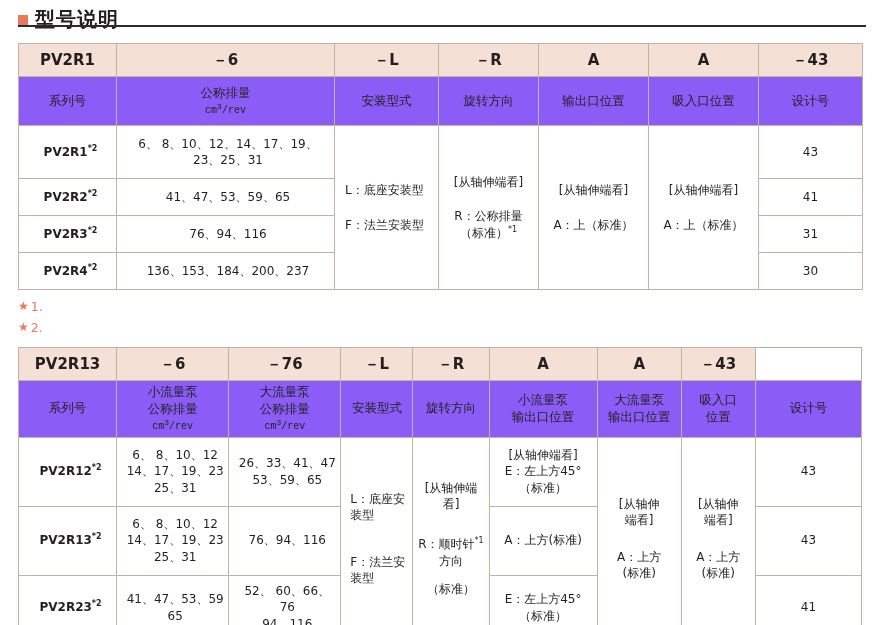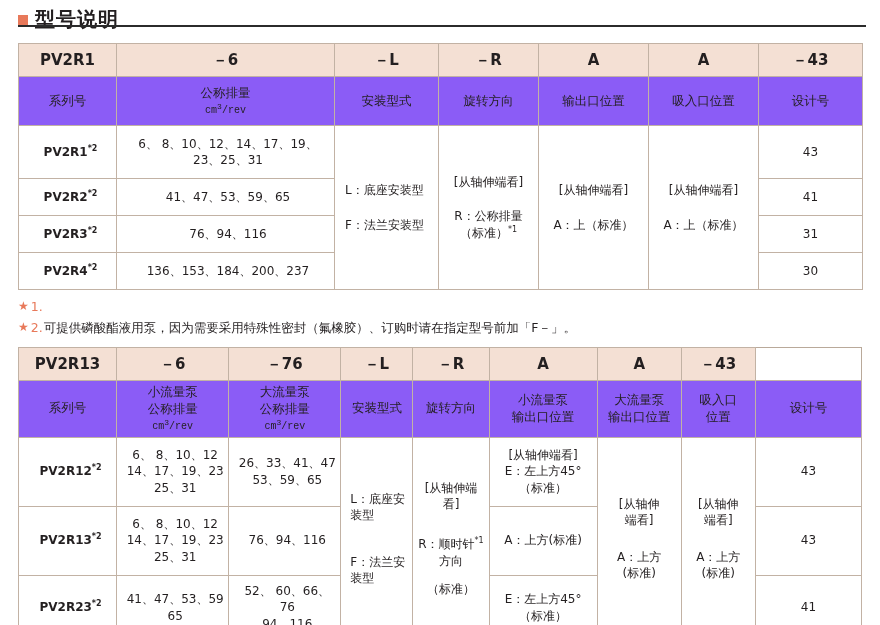--- a/index.html
+++ b/index.html
@@ -166,21 +166,20 @@
   </div>
 
   <div class="notes">
     <div class="note">
       <span class="star">★</span>
       <span class="noteidx">1.</span>
     </div>
     <div class="note">
       <span class="star">★</span>
       <span class="noteidx">2.</span>
-      <span>可提供磷酸酯液用泵，因为需要采用特殊性密封（氟橡胶）、订购时请在指定型号前加「F－」。</span>
     </div>
   </div>
 
   <div class="gap"></div>
 
   <table class="tbl">
     <colgroup>
       <col style="width:98px">
       <col style="width:112px">
       <col style="width:112px">

